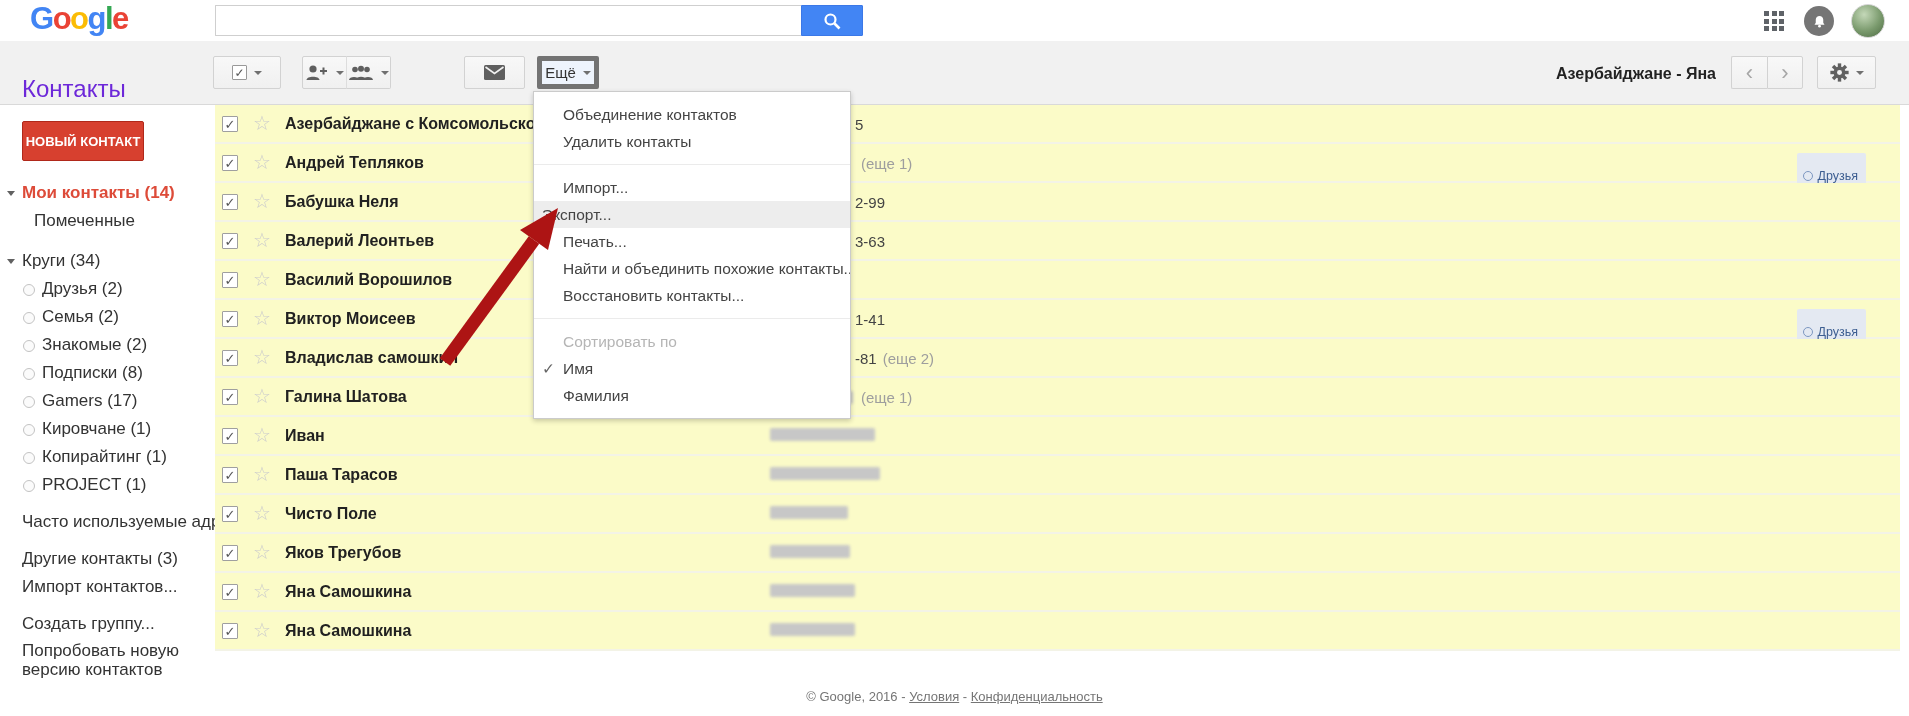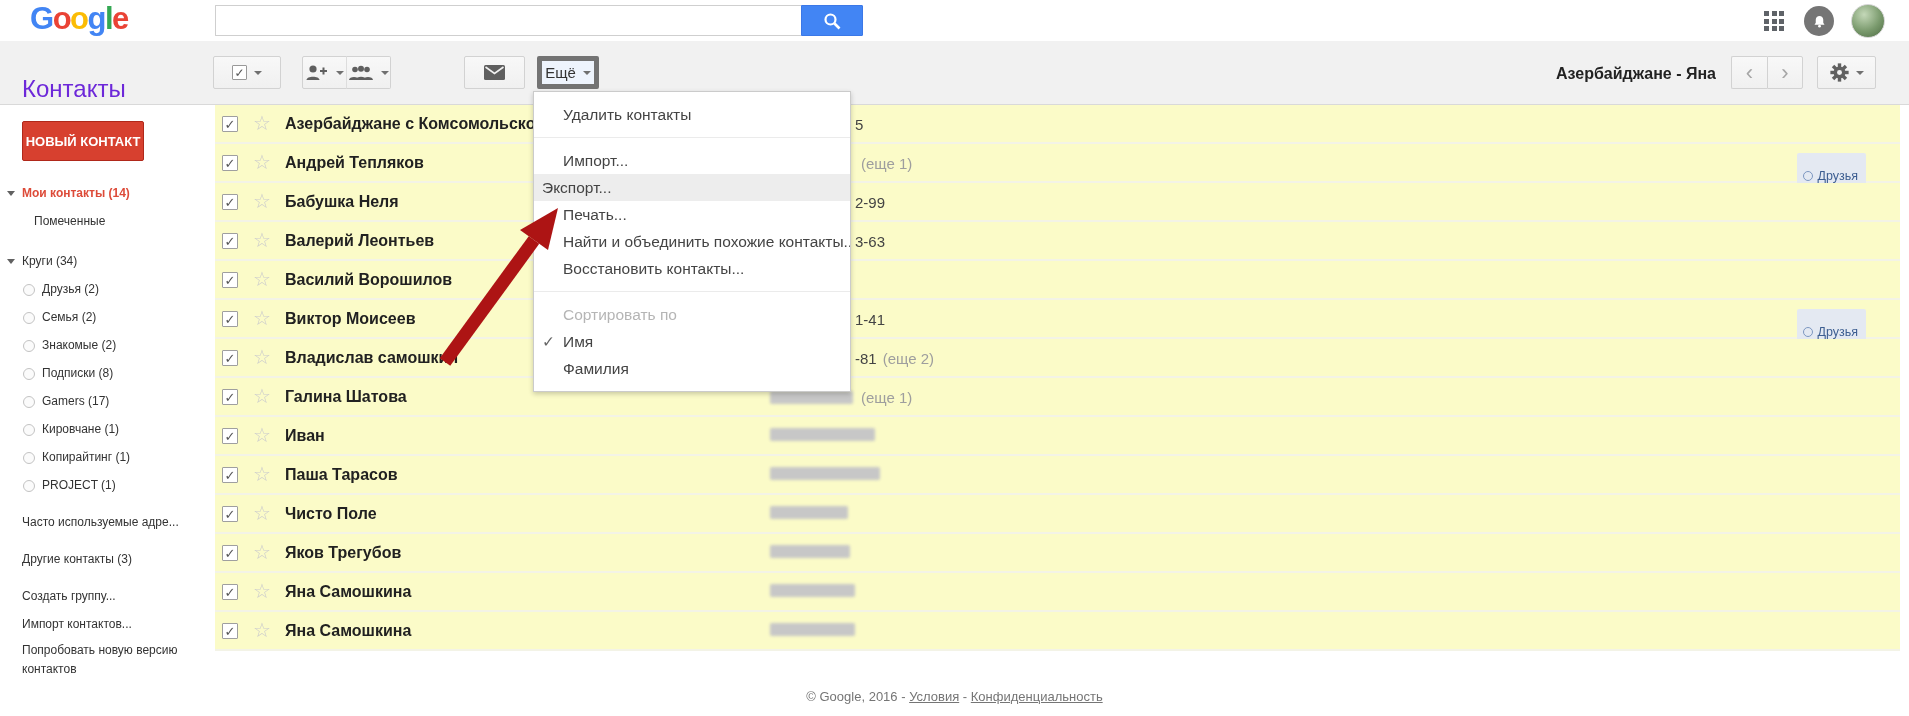--- a/index.html
+++ b/index.html
@@ -38,21 +38,21 @@
   .navbtns { position:absolute; left:1731px; top:15px; display:flex; }
   .navbtn { width:36px; height:33px; background:linear-gradient(#f8f8f8,#f0f0f0); border:1px solid #d2d2d2;
     display:flex; align-items:center; justify-content:center; font-size:22px; color:#a6a6a6; cursor:pointer; }
   .navbtn:first-child { border-radius:2px 0 0 2px; border-right:none; }
   .navbtn:last-child { border-radius:0 2px 2px 0; }
   #btn-gear { left:1817px; width:59px; }
   
   .sidebar { position:absolute; left:0; top:105px; width:215px; }
   .newbtn { margin:16px 0 0 22px; width:122px; height:40px; background:#d7402f; border:1px solid #b0281a; border-radius:2px;
     color:#fff; font-size:13px; font-weight:bold; display:flex; align-items:center; justify-content:center; cursor:pointer; }
-  .side-list { margin-top:18px; font-size:12px; color:#333; }
+  .side-list { margin-top:18px; font-size:17px; color:#333; }
   .side-item { position:relative; line-height:28px; padding-left:22px; cursor:pointer; white-space:nowrap; }
   .side-item.red { color:#dd4b39; font-weight:bold; }
   .side-item.tree { margin-top:12px; }
   .side-item.tree::before { content:""; position:absolute; left:7px; top:12px;
     border-left:4px solid transparent; border-right:4px solid transparent; border-top:5px solid #616161; }
   .side-item.sub { padding-left:34px; }
   .side-item.circle { padding-left:42px; }
   .side-item.circle::before { content:""; position:absolute; left:23px; top:9px; width:10px; height:10px;
     border:1px solid #c3c3c3; border-radius:50%; background:#fbfbfb; }
   .side-item.gap { margin-top:9px; }
@@ -239,28 +239,28 @@
       </div>
 
       <div class="side-item gap">
         <span>Часто используемые адре...</span>
       </div>
 
       <div class="side-item gap">
         <span>Другие контакты (3)</span>
       </div>
 
+      <div class="side-item">
+        <span>Импорт контактов...</span>
+      </div>
+
       <div class="side-item gap">
         <span>Создать группу...</span>
       </div>
 
-      <div class="side-item">
-        <span>Импорт контактов...</span>
-      </div>
-
       <div class="side-item wrap">
         <span>Попробовать новую версию контактов</span>
       </div>
     </div>
 </div>
 
 <div class="list">
 
     <div class="row">
       <span class="cb">
@@ -496,20 +496,24 @@
       <span class="redact-area">
         <span class="redact" style="width: 85px;"></span>
         <span class="pgray"></span>
       </span>
 
     </div>
   </div>
 
 <div class="menu">
 
+    <div class="menu-item">
+      
+      <span>Объединение контактов</span>
+    </div>
 
     <div class="menu-item">
       
       <span>Удалить контакты</span>
     </div>
 
     <div class="menu-item sep">
       
       <span></span>
     </div>

